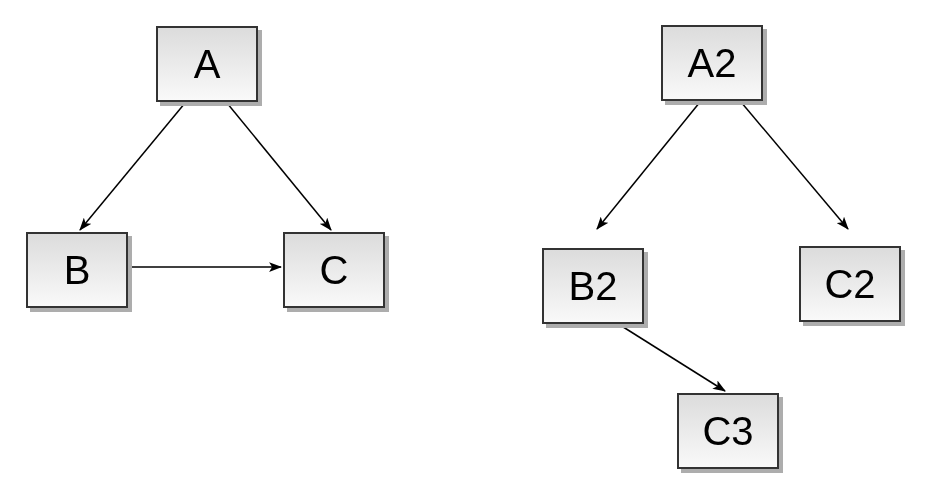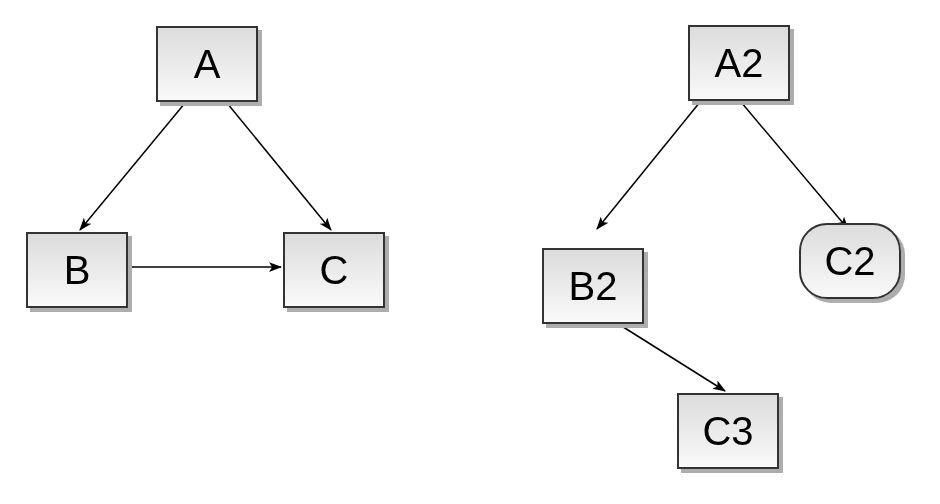--- a/index.html
+++ b/index.html
@@ -62,17 +62,17 @@
         <line x1="130" y1="267" x2="281" y2="267" class="edge" marker-end="url(#arrow)"></line>
         <line x1="700" y1="102" x2="597" y2="229" class="edge" marker-end="url(#arrow)"></line>
         <line x1="741" y1="102" x2="848" y2="229" class="edge" marker-end="url(#arrow)"></line>
         <line x1="593" y1="308" x2="725" y2="391" class="edge" marker-end="url(#arrow)"></line>
       </g>
   </svg>
 
 <div class="node" style="left: 156px; top: 26px;">A</div>
     <div class="node" style="left: 26px; top: 232px;">B</div>
     <div class="node" style="left: 283px; top: 232px;">C</div>
-    <div class="node" style="left: 688px; top: 25px;">A2</div>
+    <div class="node" style="left: 661px; top: 25px;">A2</div>
     <div class="node" style="left: 542px; top: 248px;">B2</div>
-    <div class="node" style="left: 799px; top: 223px; border-radius: 28px;">C2</div>
+    <div class="node" style="left: 799px; top: 246px;">C2</div>
     <div class="node" style="left: 677px; top: 393px; text-align: right;">C3</div>
   </div>
 
 </body></html>

